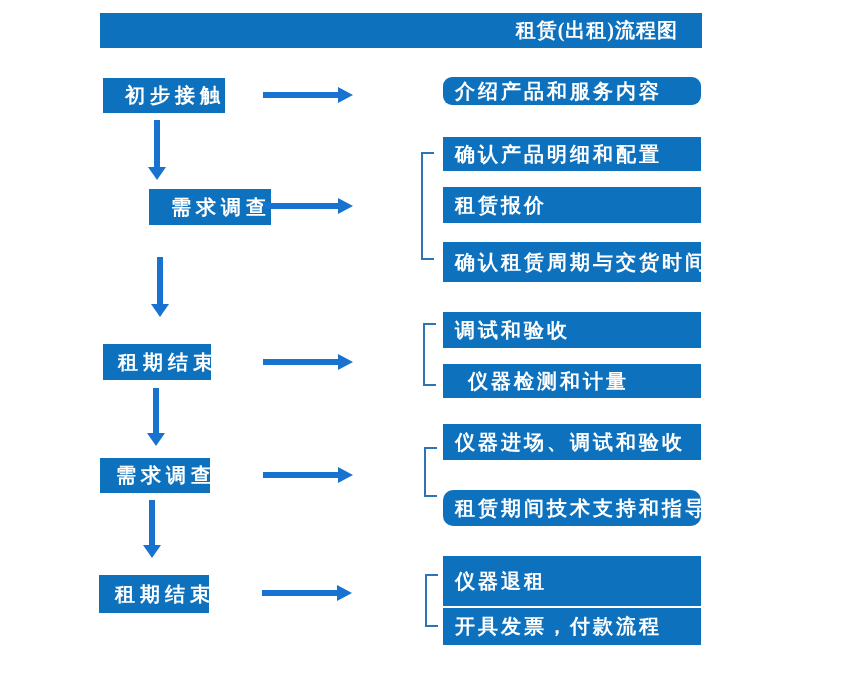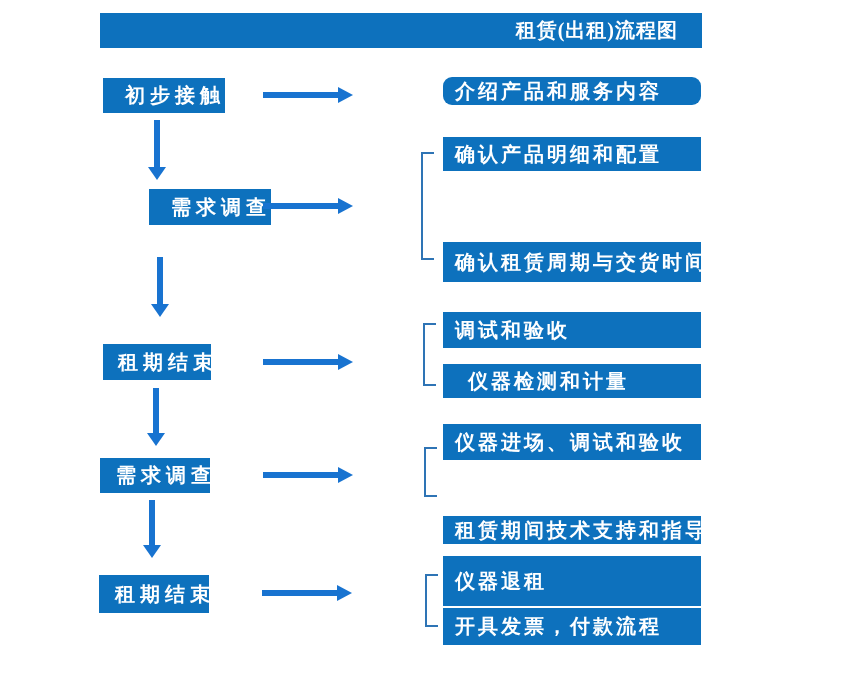--- a/index.html
+++ b/index.html
@@ -98,21 +98,22 @@
     <div class="h-head"></div>
   </div>
 
   <div class="bracket" style="left:421px;top:152px;height:108px;"></div>
   <div class="bracket" style="left:423px;top:323px;height:63px;"></div>
   <div class="bracket" style="left:424px;top:447px;height:50px;"></div>
   <div class="bracket" style="left:425px;top:574px;height:53px;"></div>
 
   <div class="box right-box" style="top:77px;height:28px;border-radius:9px;">介绍产品和服务内容</div>
   <div class="box right-box" style="top:137px;height:34px;">确认产品明细和配置</div>
+  <div class="box right-box" style="top:187px;height:36px;">租赁报价</div>
   <div class="box right-box" style="top:242px;height:40px;">确认租赁周期与交货时间</div>
   <div class="box right-box" style="top:312px;height:36px;">调试和验收</div>
   <div class="box right-box" style="top:364px;height:34px;padding-left:25px;">仪器检测和计量</div>
   <div class="box right-box" style="top:424px;height:36px;">仪器进场、调试和验收</div>
-  <div class="box right-box" style="top:516px;height:28px;">租赁期间技术支持和指导</div>
+  <div class="box right-box" style="top:490px;height:36px;border-radius:10px;">租赁期间技术支持和指导</div>
   <div class="box right-box" style="top:556px;height:50px;">仪器退租</div>
   <div class="box right-box" style="top:608px;height:37px;">开具发票，付款流程</div>
 
 </div>
 
 </body></html>

